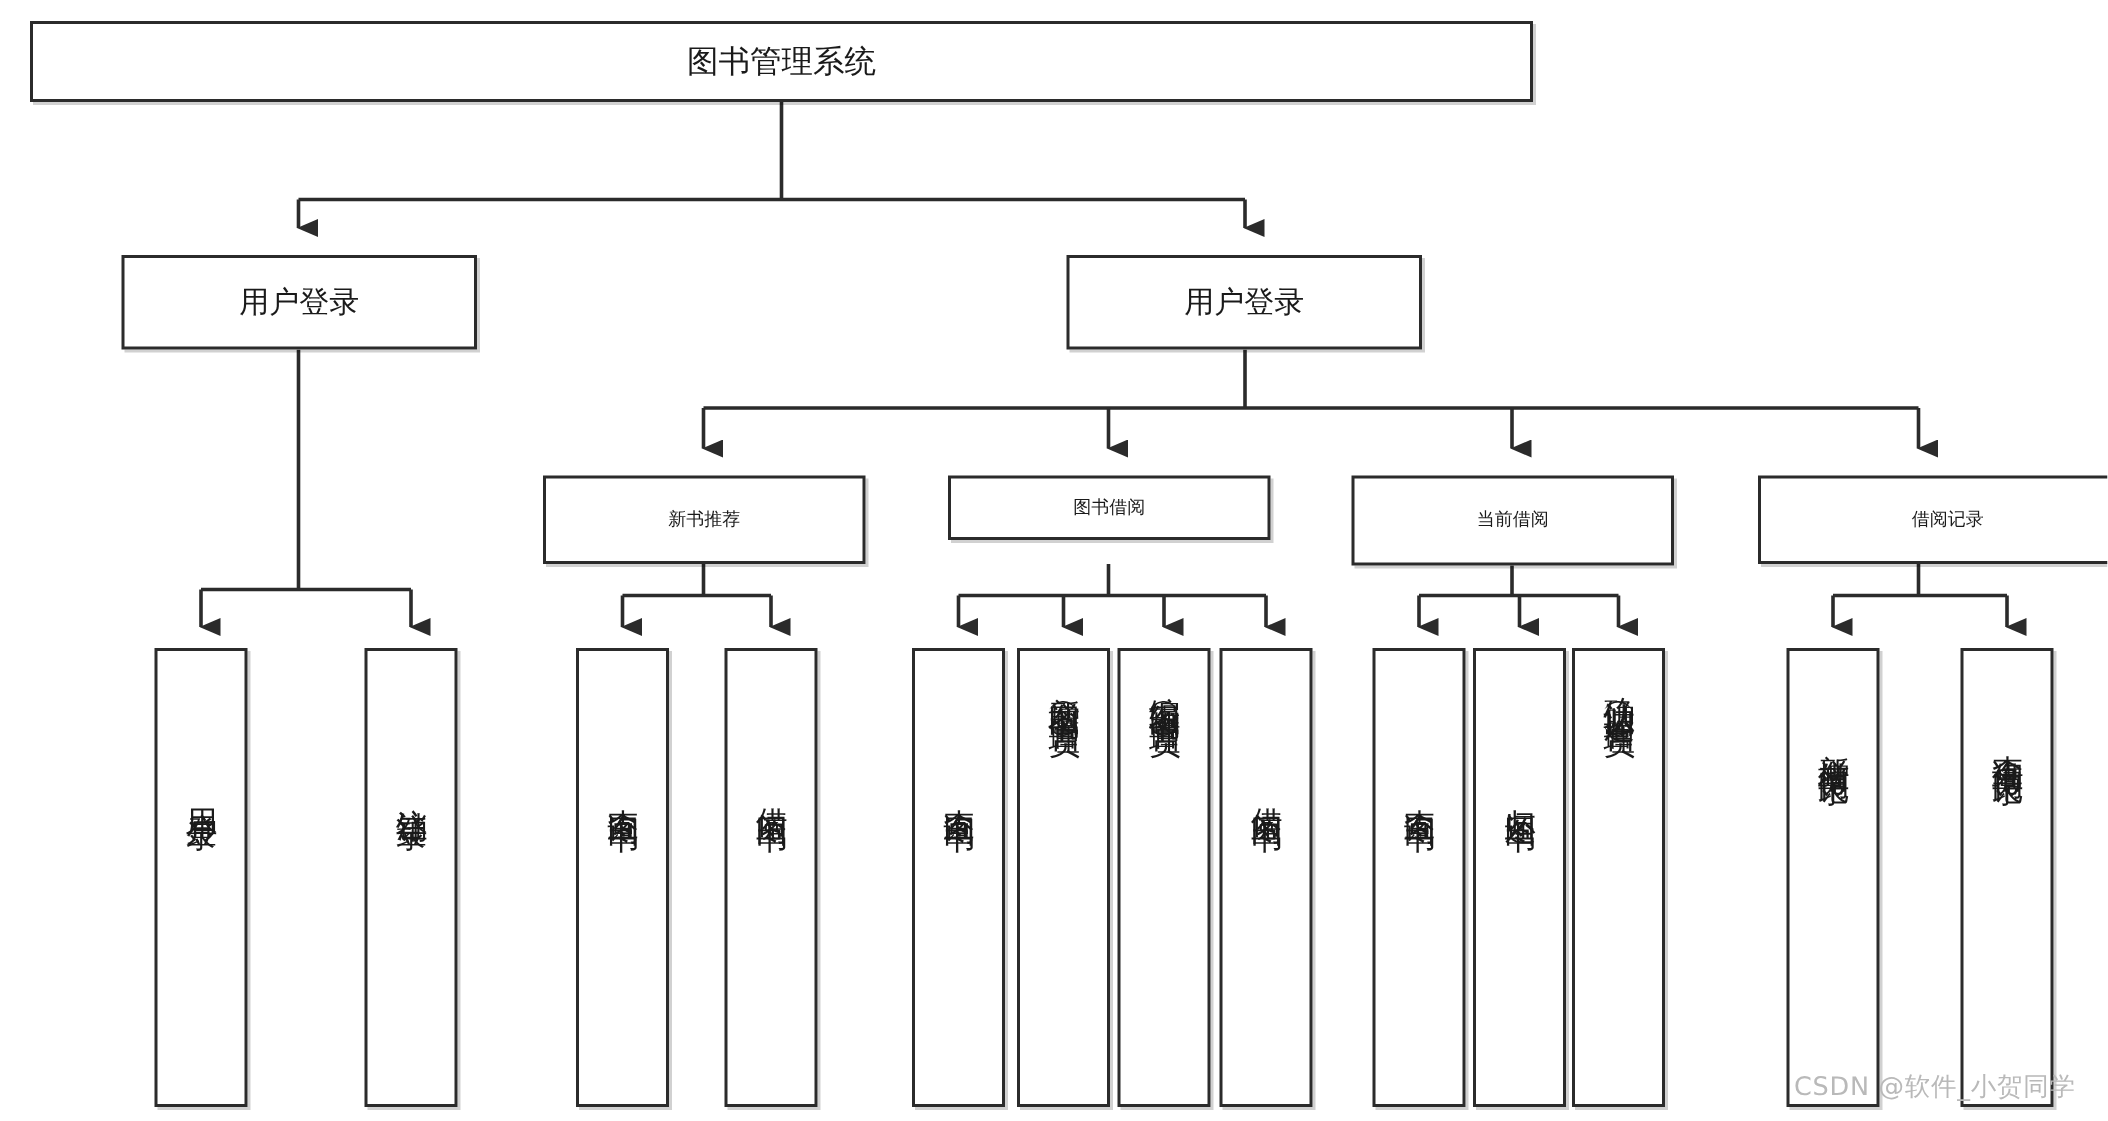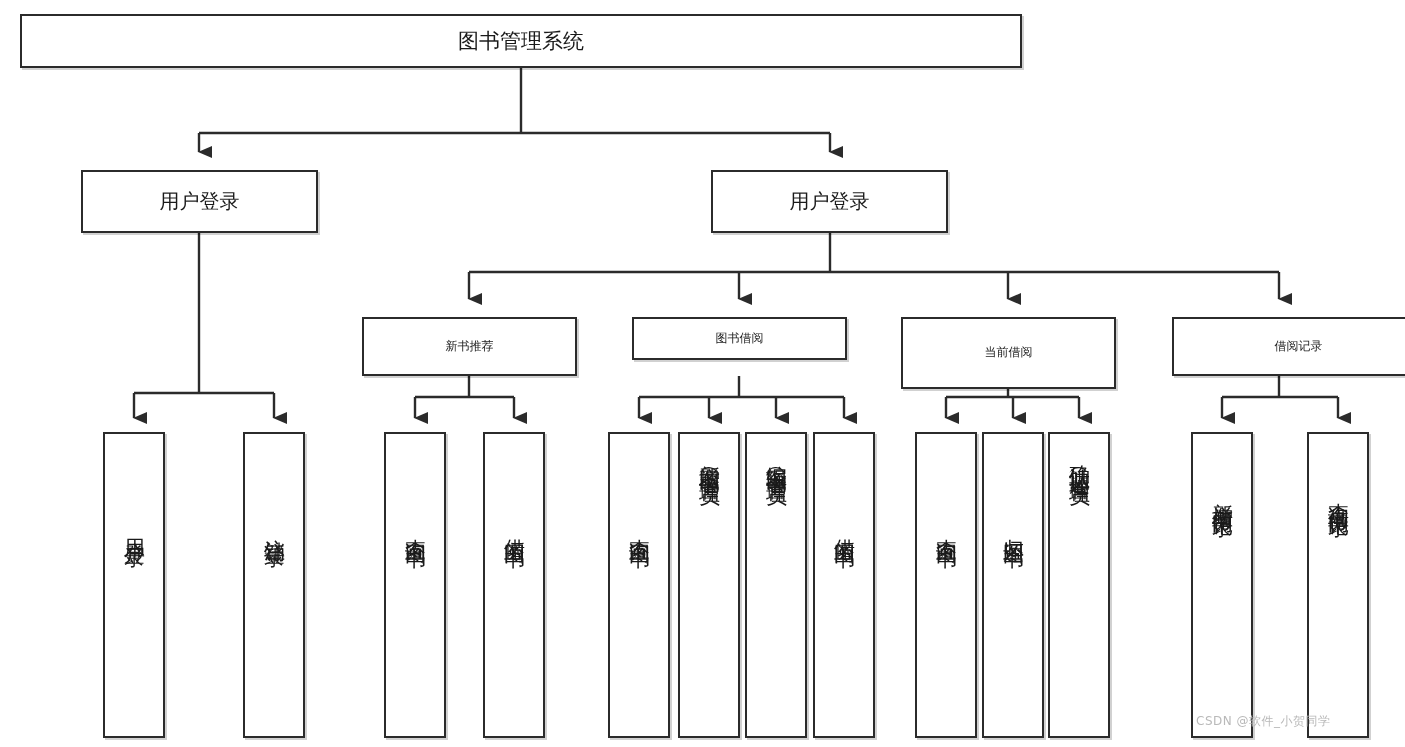--- a/index.html
+++ b/index.html
@@ -59,21 +59,21 @@
     -webkit-writing-mode: vertical-rl;
     font-size: 21px;
     letter-spacing: 3px;
     line-height: 1;
     white-space: nowrap;
     text-align: left;
   }
   .watermark {
     position: absolute;
     color: #b9b9b9;
-    font-size: 12px;
+    font-size: 17px;
     letter-spacing: 0.5px;
     z-index: 5;
     white-space: nowrap;
     font-family: "DejaVu Sans", "Liberation Sans", sans-serif;
   }
 </style>
 </head>
 <body>
 
 <div id="canvas">
@@ -139,21 +139,21 @@
   <div class="node lvl2" style="left:711px; top:170px; width:237px; height:63px;">
     <span class="label">用户登录</span>
   </div>
 
   <div class="node lvl3" style="left:362px; top:317px; width:215px; height:59px;">
     <span class="label">新书推荐</span>
   </div>
   <div class="node lvl3" style="left:632px; top:317px; width:215px; height:43px;">
     <span class="label">图书借阅</span>
   </div>
-  <div class="node lvl3" style="left:901px; top:317px; width:215px; height:72px;">
+  <div class="node lvl3" style="left:901px; top:317px; width:215px; height:60px;">
     <span class="label">当前借阅</span>
   </div>
   <div class="node lvl3" style="left:1172px; top:317px; width:253px; height:59px;">
     <span class="label">借阅记录</span>
   </div>
 
   <div class="node leaf" style="left:103px; top:432px; width:62px; height:306px; padding-top:88px;">
     <span class="label">用户登录</span>
   </div>
   <div class="node leaf" style="left:243px; top:432px; width:62px; height:306px; padding-top:88px;">

